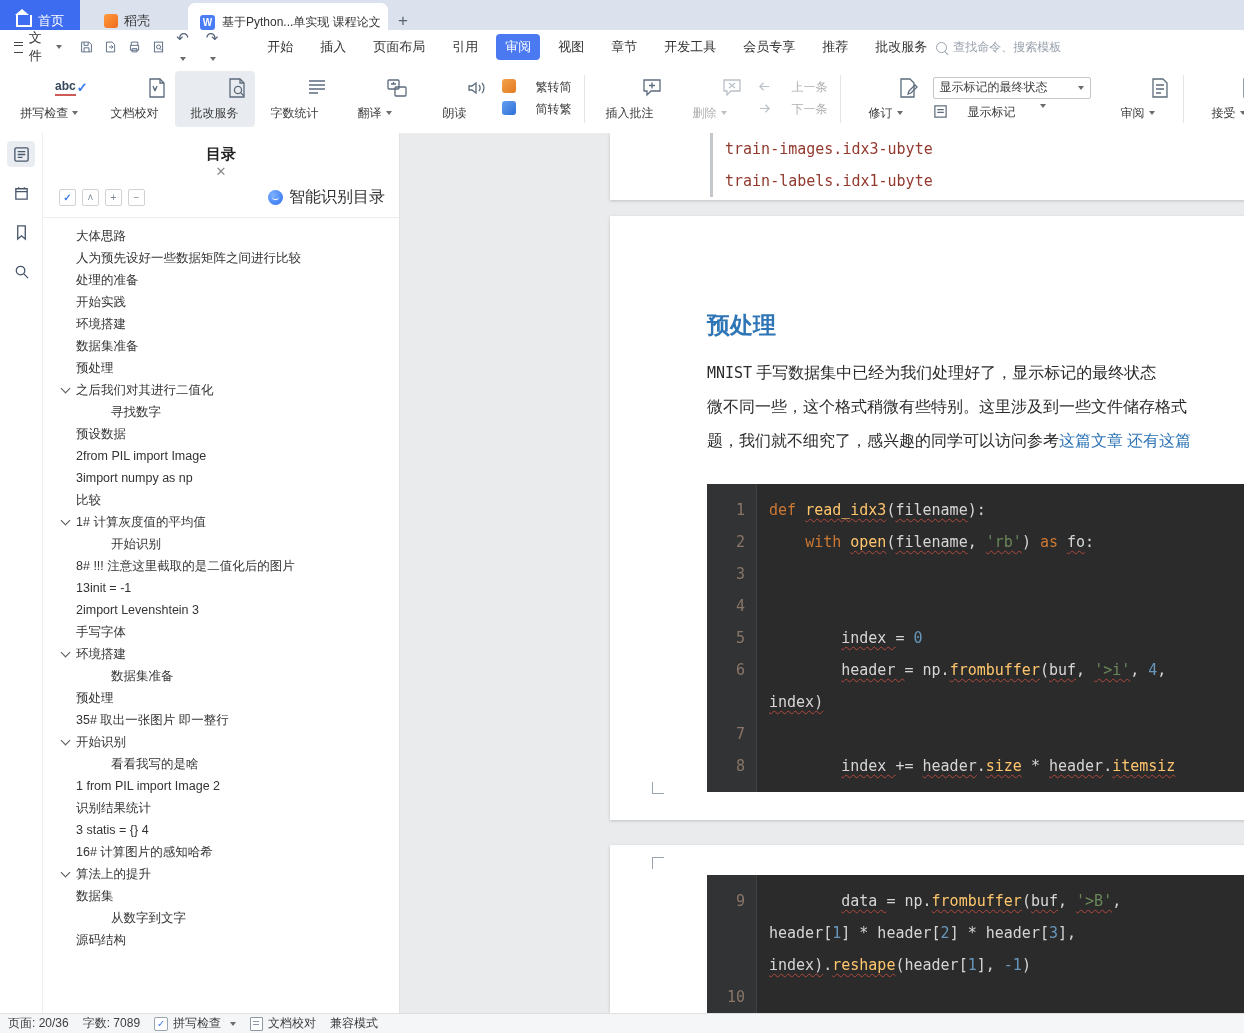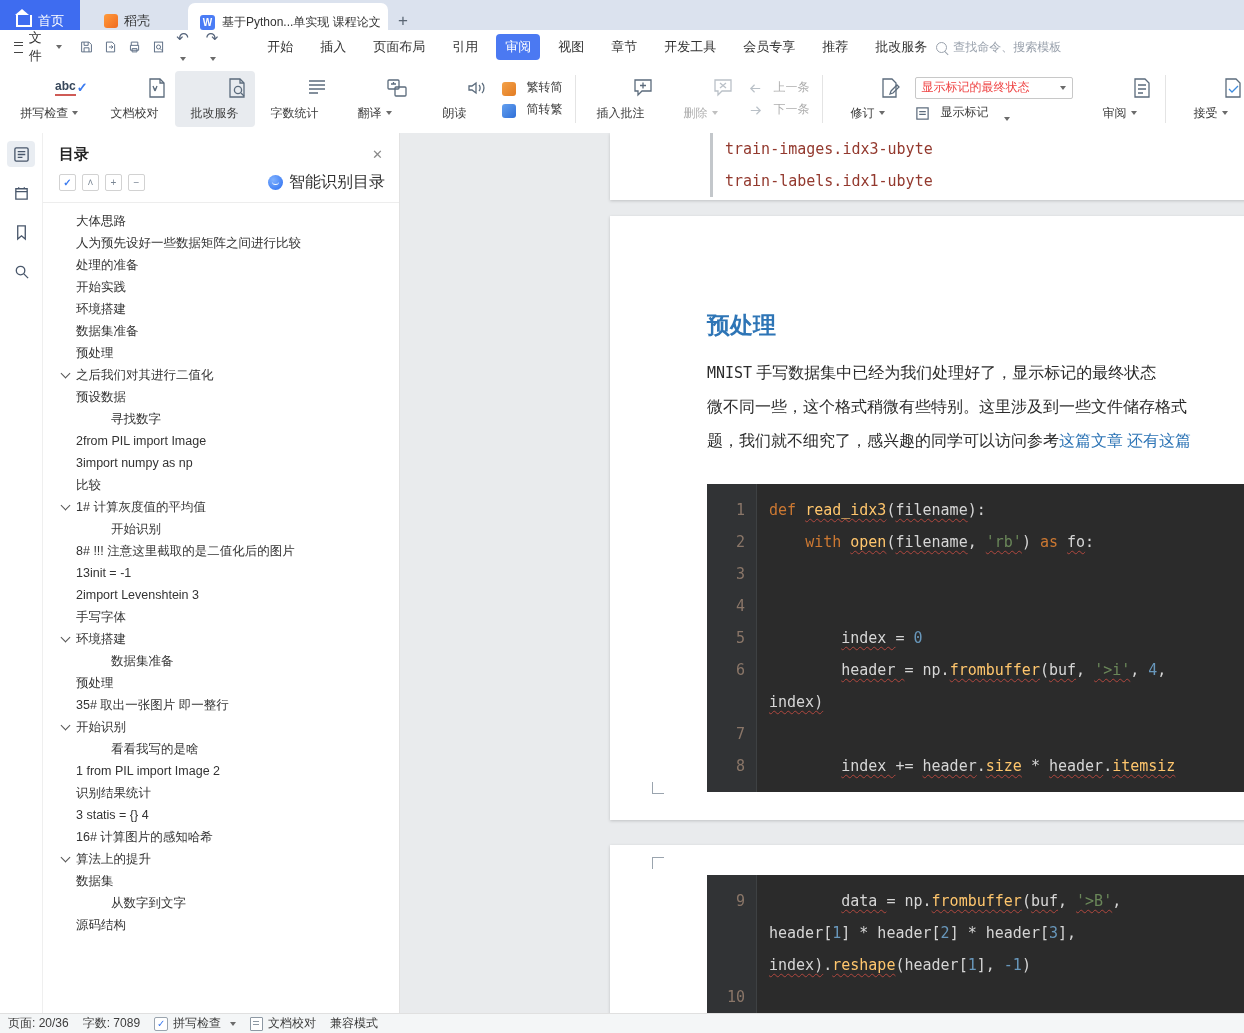--- a/index.html
+++ b/index.html
@@ -35,40 +35,40 @@
   
   .ribbon{position:absolute;top:64px;left:0;right:0;height:69px;background:#fff;border-bottom:1px solid #dcdcdc;display:flex;align-items:center;padding:0 4px;overflow:hidden;white-space:nowrap;}
   .rb{display:flex;flex-direction:column;align-items:center;justify-content:center;gap:5px;padding:5px 7px;border-radius:4px;}
   .rb.disabled{opacity:.42;}
   .rb.active-tool{background:#e8ebef;}
   .ric{height:24px;display:flex;align-items:center;justify-content:center;margin-left:44px;}
   .rlb{display:flex;align-items:center;font-size:12px;color:#3a3a3a;}
   .svgic{width:22px;height:22px;stroke:#5b6b7c;fill:none;stroke-width:1.3;}
   .caret{display:inline-block;width:0;height:0;border-left:3.5px solid transparent;border-right:3.5px solid transparent;border-top:4px solid #6b6b6b;margin-left:4px;}
   .stack{display:flex;flex-direction:column;justify-content:center;gap:5px;padding:0 7px;}
-  .srow{display:flex;align-items:flex-end;gap:11px;font-size:12px;color:#3a3a3a;}
+  .srow{display:flex;align-items:flex-start;gap:20px;font-size:12px;color:#3a3a3a;}
   .srow.disabled{opacity:.42;}
   .sic{width:15px;height:15px;stroke:#5b6b7c;fill:none;stroke-width:1.3;}
   .sq{width:14px;height:14px;border-radius:3px;display:inline-block;}
   .sq.or{background:linear-gradient(135deg,#f3a24a,#e27b22);}
   .sq.bl{background:linear-gradient(135deg,#64a0ef,#2f6fd8);}
   .vsep{width:1px;height:48px;background:#e4e4e4;margin:0 5px;flex:0 0 1px;}
-  .combo{width:158px;height:22px;border:1px solid #c8c8c8;border-radius:2px;display:flex;align-items:center;justify-content:space-between;padding:0 6px;font-size:12px;color:#ef4444;background:#fff;box-sizing:border-box;}
+  .combo{width:158px;height:22px;border:1px solid #c8c8c8;border-radius:2px;display:flex;align-items:center;justify-content:space-between;padding:0 6px;font-size:12px;color:#404040;background:#fff;box-sizing:border-box;}
   .abc{font-size:12px;font-weight:bold;color:#37475a;letter-spacing:0;border-bottom:2px solid #cf5b56;padding-bottom:1px;}
   .abc-chk{color:#3a7af0;font-size:13px;font-weight:bold;margin-left:1px;}
 
   
   .bodywrap{position:absolute;top:133px;left:0;right:0;bottom:19px;display:flex;overflow:hidden;}
   .side-strip{flex:0 0 42px;background:#fff;border-right:1px solid #efefef;display:flex;flex-direction:column;align-items:center;padding-top:8px;gap:13px;}
   .strip-btn{width:28px;height:26px;border-radius:4px;display:flex;align-items:center;justify-content:center;}
   .strip-btn.active{background:#e9edf2;}
   .stic{width:17px;height:17px;stroke:#49576b;fill:none;stroke-width:1.4;}
 
   .toc-panel{flex:0 0 356px;background:#fff;border-right:1px solid #e2e2e2;display:flex;flex-direction:column;overflow:hidden;}
-  .toc-head{display:flex;align-items:center;justify-content:space-between;padding:12px 16px 6px 16px;}
+  .toc-head{display:flex;align-items:center;justify-content:space-between;padding:12px 16px 6px 16px;flex-direction:column;}
   .toc-title{font-size:15px;font-weight:bold;color:#222;}
   .toc-close{color:#8a8a8a;font-size:13px;}
   .toc-tools{display:flex;align-items:center;gap:6px;padding:2px 14px 9px 16px;border-bottom:1px solid #ededed;}
   .tool-btn{width:17px;height:17px;border:1px solid #d2d2d2;border-radius:2px;display:flex;align-items:center;justify-content:center;font-size:10px;color:#7a8694;background:#fff;box-sizing:border-box;}
   .tool-btn .tchk{color:#3a7af0;font-size:10px;font-weight:bold;}
   .smart{margin-left:auto;display:flex;align-items:center;gap:6px;font-size:16px;color:#333;}
   .ai-icon{width:15px;height:15px;border-radius:50%;background:radial-gradient(circle at 34% 32%,#7fb1ff,#2a6df0);position:relative;}
   .ai-icon:after{content:"";position:absolute;left:4px;top:6px;width:7px;height:3px;border-bottom:1.6px solid #fff;border-radius:0 0 6px 6px;}
   .toc-list{flex:1;padding-top:7px;overflow:hidden;}
   .toc-item{position:relative;font-size:12.5px;color:#333;line-height:22px;height:22px;padding-left:33px;white-space:nowrap;overflow:hidden;}
@@ -473,22 +473,22 @@
       </div>
       <div class="toc-list" id="tocList">
           <div class="toc-item lv1"><span>大体思路</span></div>
           <div class="toc-item lv1"><span>人为预先设好一些数据矩阵之间进行比较</span></div>
           <div class="toc-item lv1"><span>处理的准备</span></div>
           <div class="toc-item lv1"><span>开始实践</span></div>
           <div class="toc-item lv1"><span>环境搭建</span></div>
           <div class="toc-item lv1"><span>数据集准备</span></div>
           <div class="toc-item lv1"><span>预处理</span></div>
           <div class="toc-item lv1"><span class="tchev"></span><span>之后我们对其进行二值化</span></div>
+          <div class="toc-item lv2"><span>寻找数字</span></div>
           <div class="toc-item lv1"><span>预设数据</span></div>
-          <div class="toc-item lv2"><span>寻找数字</span></div>
           <div class="toc-item lv1"><span>2from PIL import Image</span></div>
           <div class="toc-item lv1"><span>3import numpy as np</span></div>
           <div class="toc-item lv1"><span>比较</span></div>
           <div class="toc-item lv1"><span class="tchev"></span><span>1# 计算灰度值的平均值</span></div>
           <div class="toc-item lv2"><span>开始识别</span></div>
           <div class="toc-item lv1"><span>8# !!! 注意这里截取的是二值化后的图片</span></div>
           <div class="toc-item lv1"><span>13init = -1</span></div>
           <div class="toc-item lv1"><span>2import Levenshtein 3</span></div>
           <div class="toc-item lv1"><span>手写字体</span></div>
           <div class="toc-item lv1"><span class="tchev"></span><span>环境搭建</span></div>

